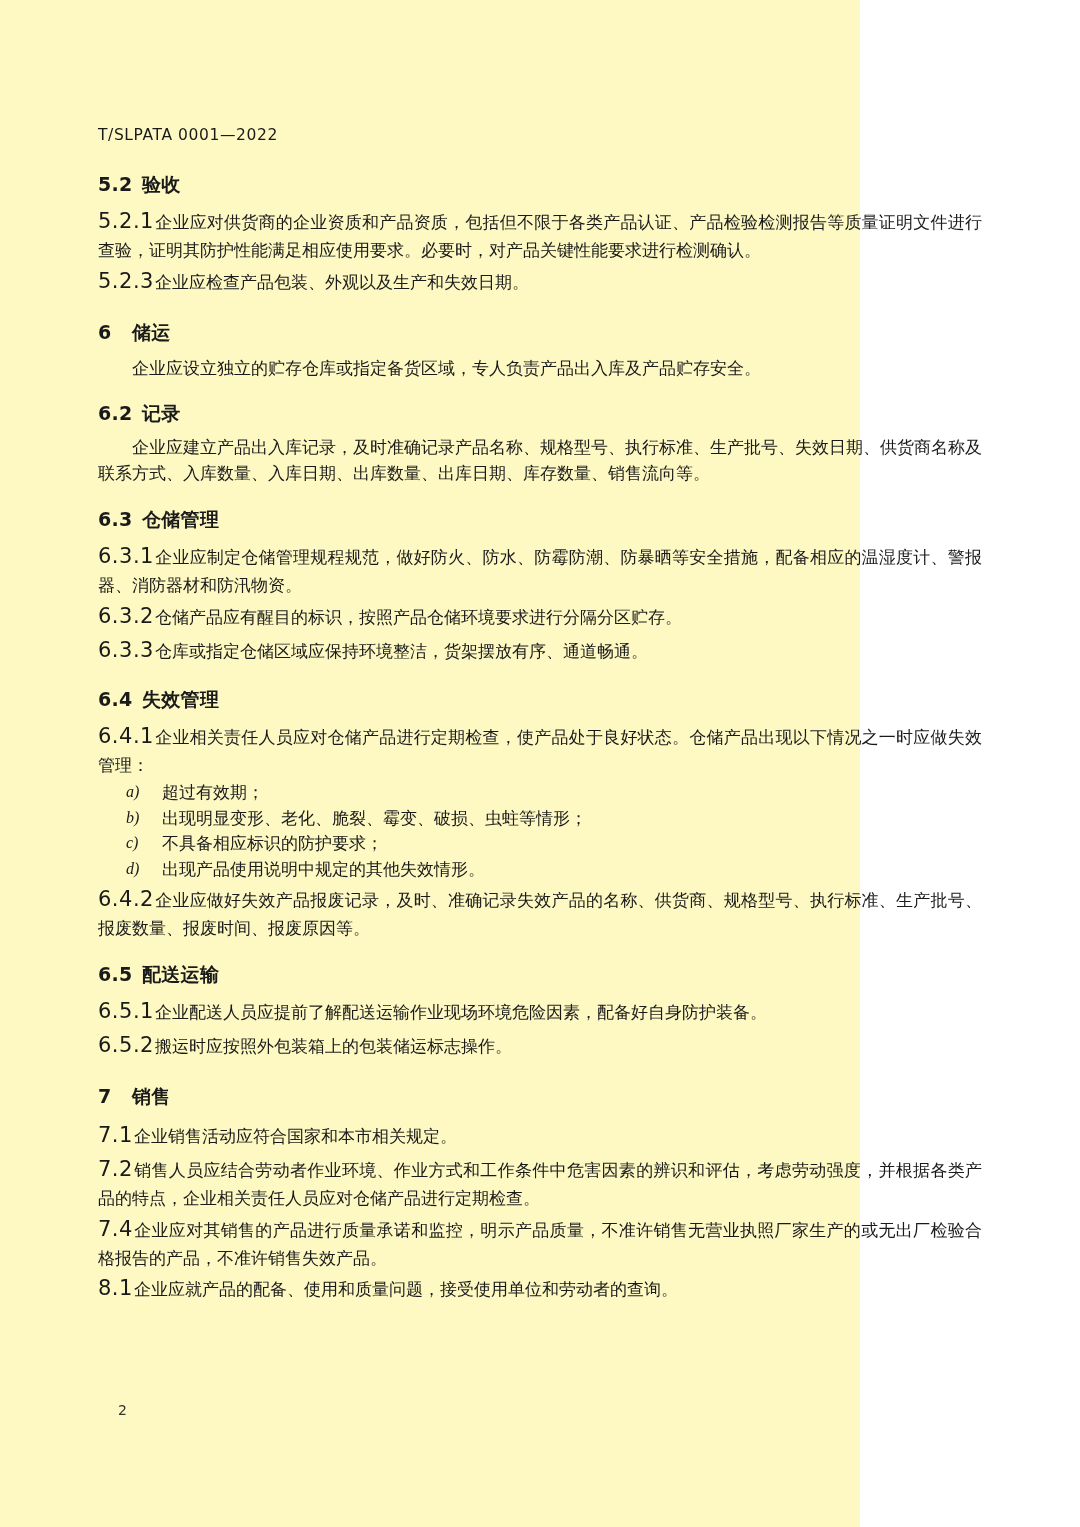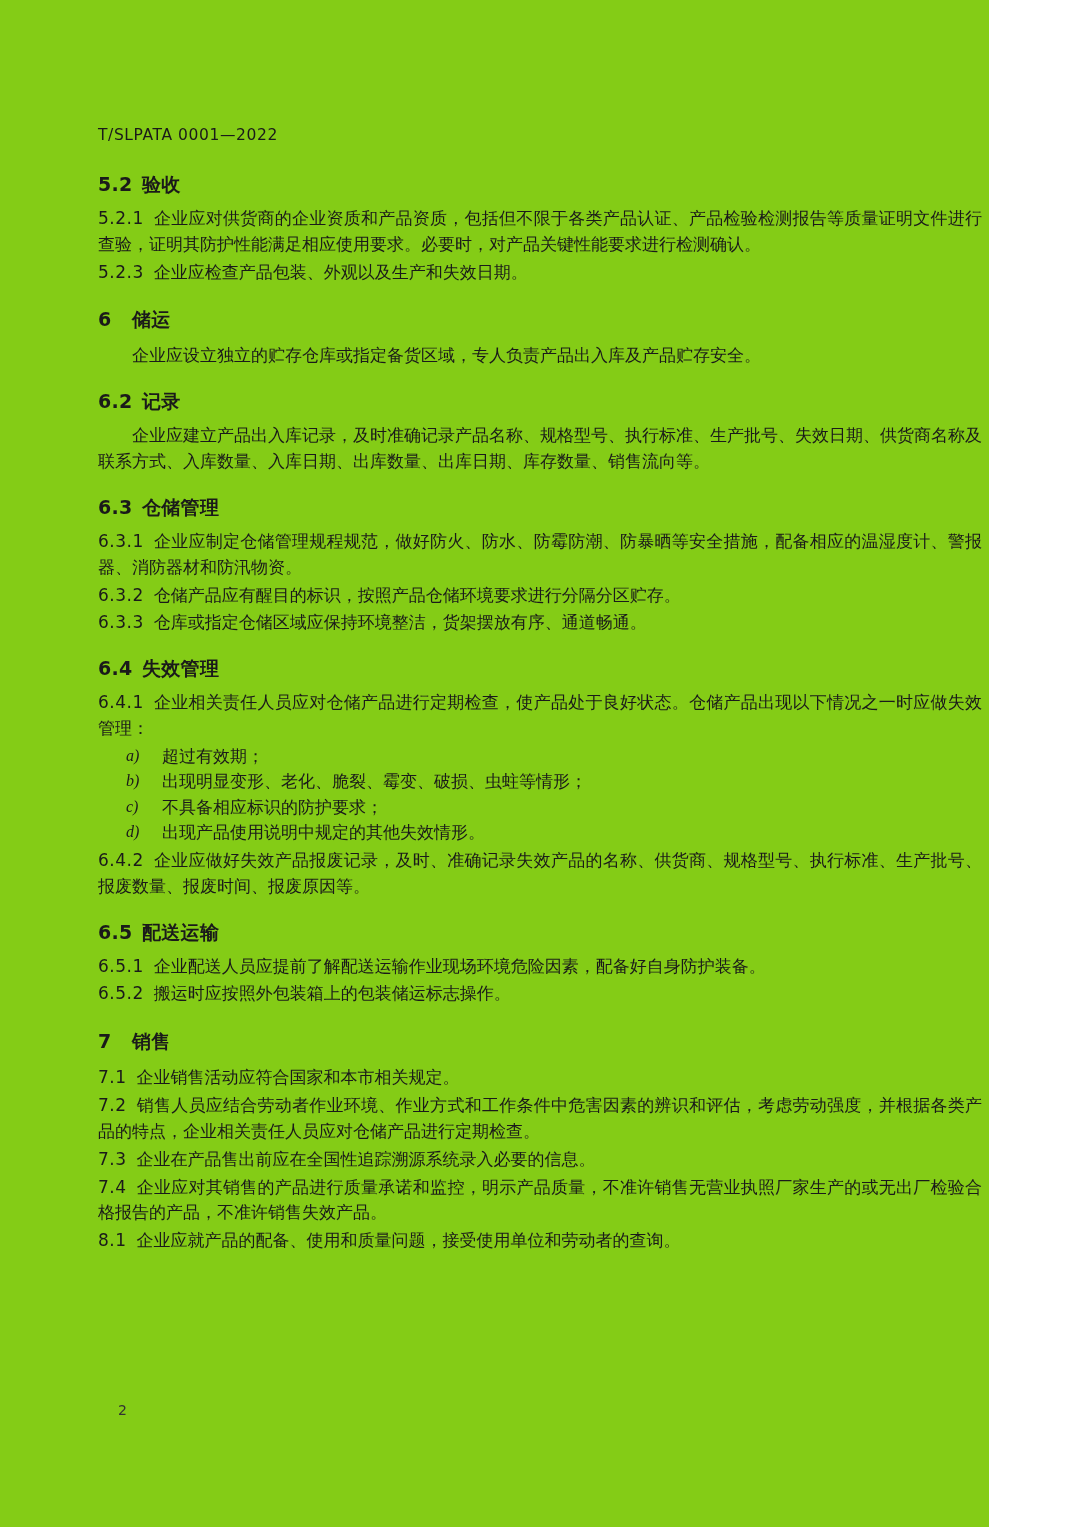--- a/index.html
+++ b/index.html
@@ -11,23 +11,23 @@
     width: 1080px;
     height: 1527px;
     font-family: "Liberation Serif", "DejaVu Serif", serif;
     color: #1a1a1a;
     position: relative;
     overflow: hidden;
   }
   .page {
     position: absolute;
     left: 0; top: 0;
-    width: 989px;
+    width: 860px;
     height: 1527px;
-    background: #84cc16;
+    background: #fef9c3;
   }
   .content {
     position: absolute;
     left: 98px;
     top: 126px;
     width: 884px;
   }
   .header-line {
     font-family: "DejaVu Sans", "Liberation Sans", sans-serif;
     font-size: 15.5px;
@@ -59,23 +59,23 @@
   }
   .para {
     font-size: 17px;
     line-height: 1.52;
     margin: 2px 0 2px 0;
     text-align: justify;
     text-justify: inter-ideograph;
   }
   .para .lbl {
     font-family: "DejaVu Sans", "Liberation Sans", sans-serif;
-    font-size: 17px;
+    font-size: 21px;
     letter-spacing: 0.5px;
-    margin-right: 10px;
+    margin-right: 1px;
   }
   .indent {
     text-indent: 2em;
   }
   .list {
     margin: 2px 0 2px 0;
     padding: 0;
     list-style: none;
   }
   .list li {
@@ -171,23 +171,20 @@
     <div class="h2">
       <span class="num">7</span><span>销售</span>
     </div>
     <p class="para">
       <span class="lbl">7.1</span><span>企业销售活动应符合国家和本市相关规定。</span>
     </p>
     <p class="para">
       <span class="lbl">7.2</span><span>销售人员应结合劳动者作业环境、作业方式和工作条件中危害因素的辨识和评估，考虑劳动强度，并根据各类产品的特点，企业相关责任人员应对仓储产品进行定期检查。</span>
     </p>
     <p class="para">
-      <span class="lbl">7.3</span><span>企业在产品售出前应在全国性追踪溯源系统录入必要的信息。</span>
-    </p>
-    <p class="para">
       <span class="lbl">7.4</span><span>企业应对其销售的产品进行质量承诺和监控，明示产品质量，不准许销售无营业执照厂家生产的或无出厂检验合格报告的产品，不准许销售失效产品。</span>
     </p>
 
     <p class="para">
       <span class="lbl">8.1</span><span>企业应就产品的配备、使用和质量问题，接受使用单位和劳动者的查询。</span>
     </p>
 
   </div>
 
   <div class="pageno">2</div>

